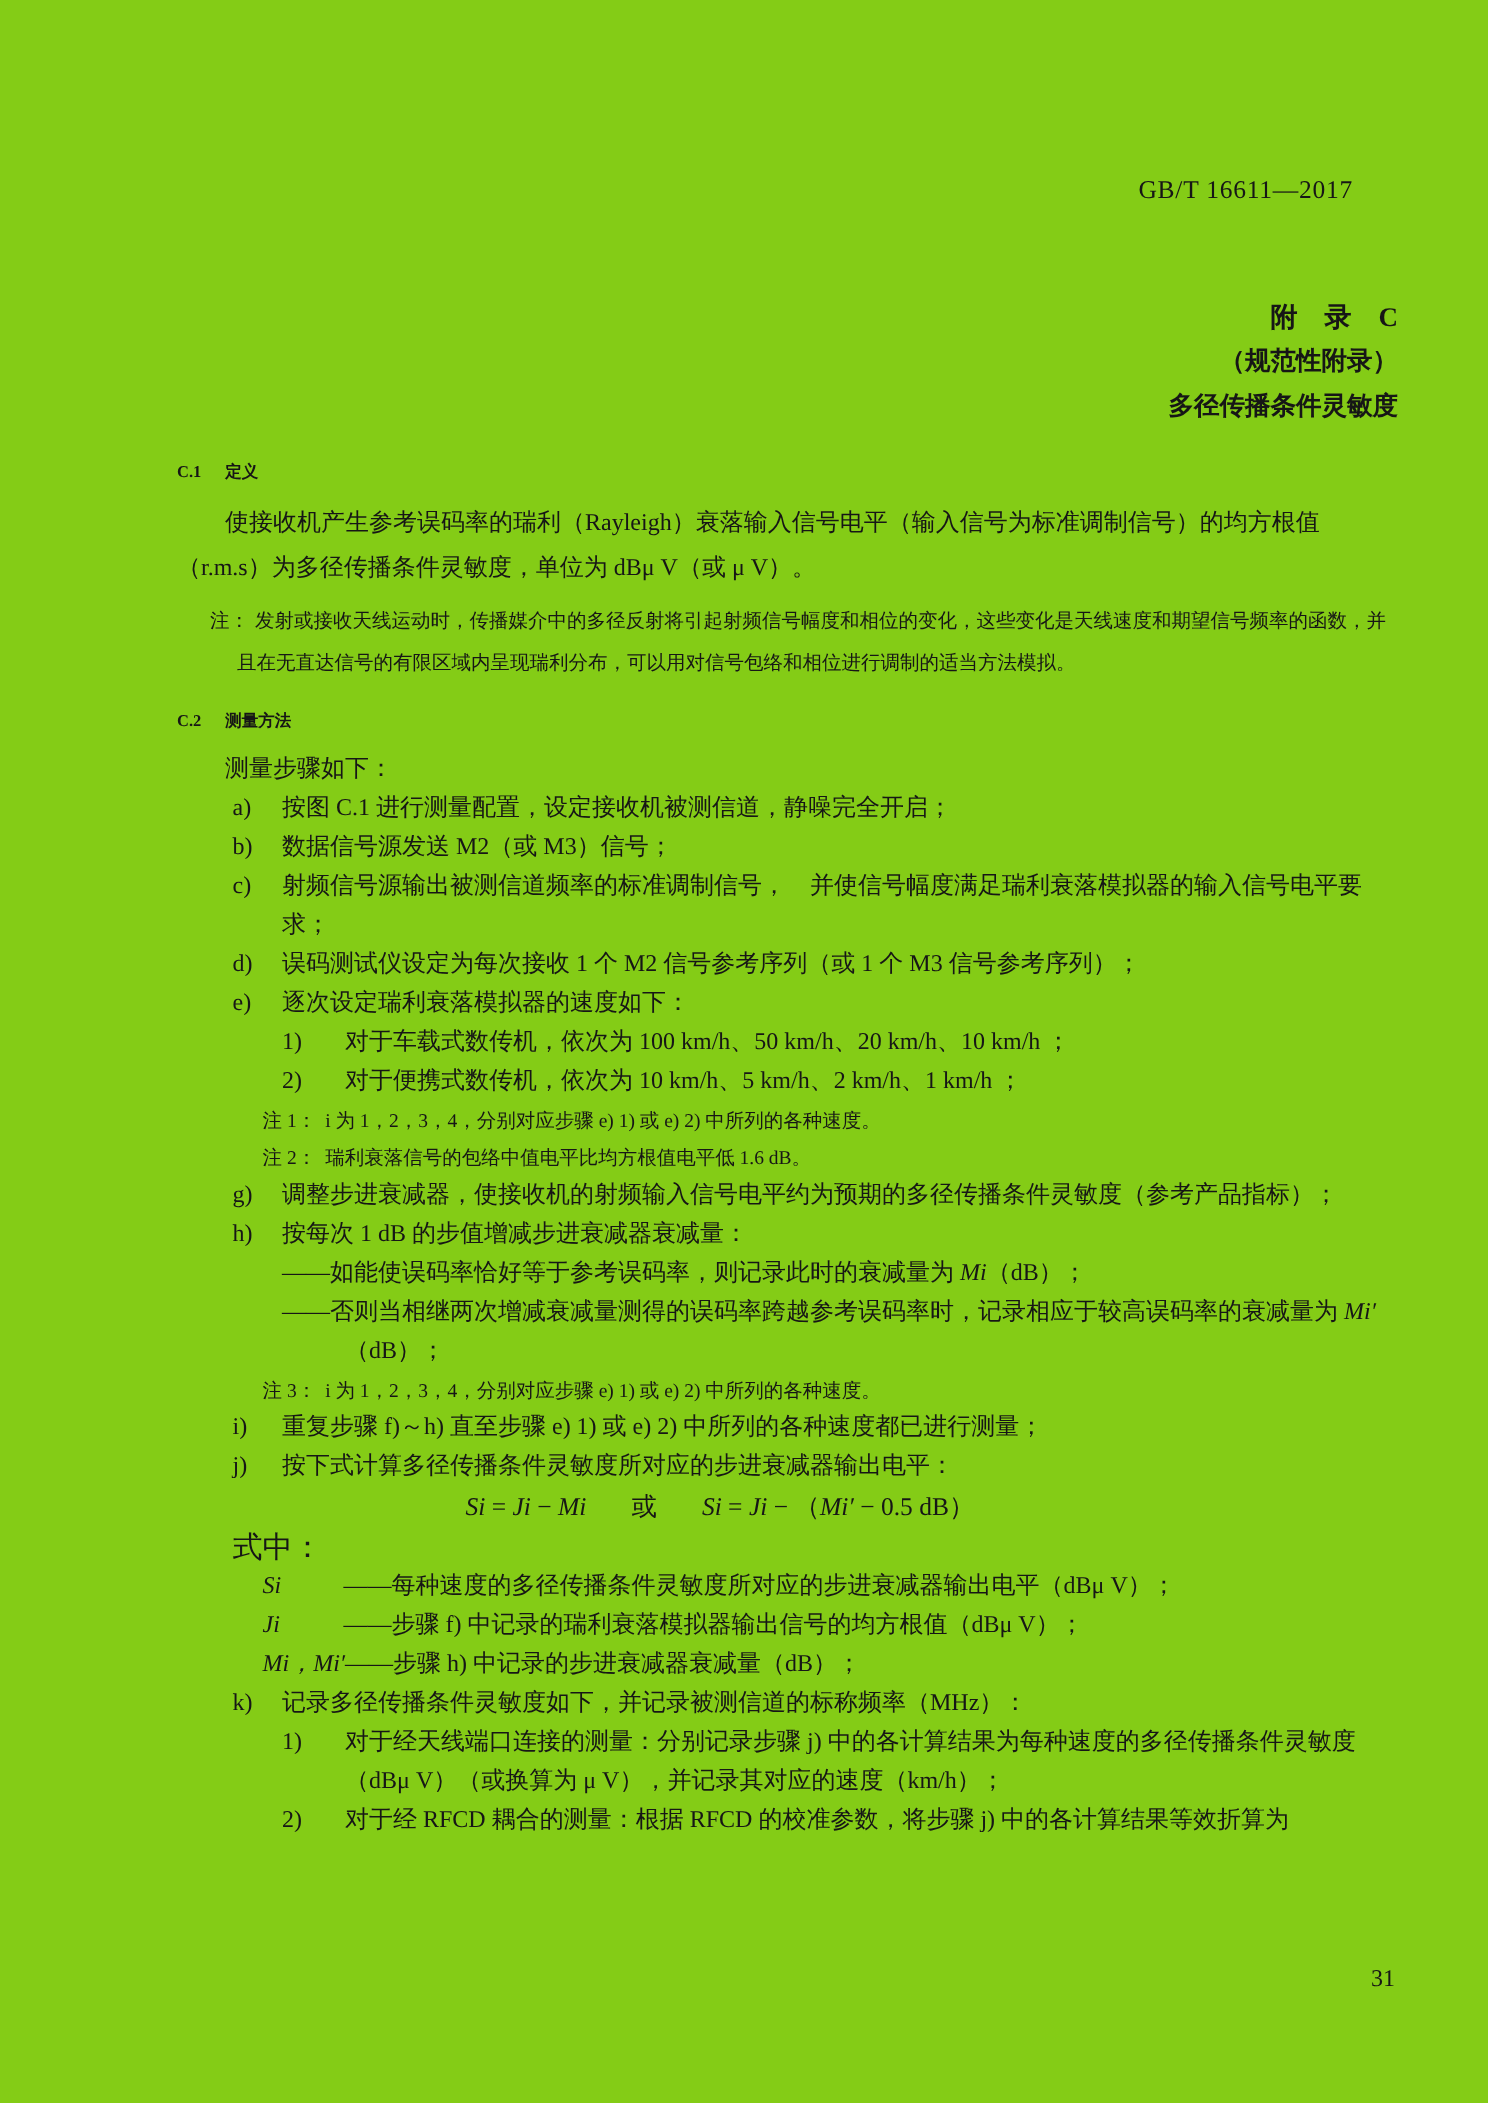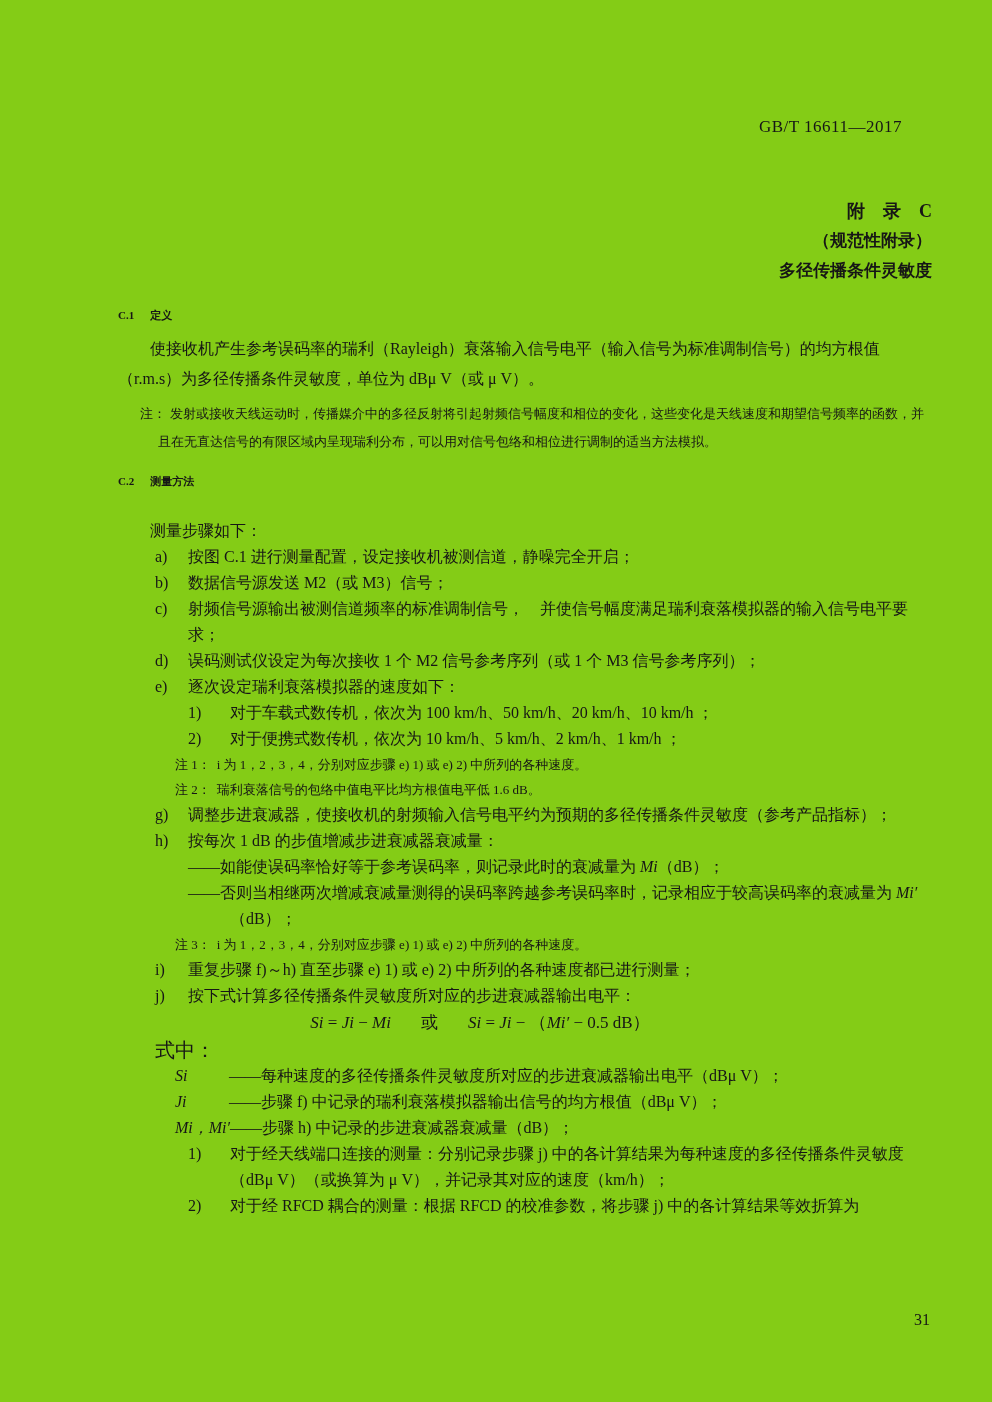--- a/index.html
+++ b/index.html
@@ -21,21 +21,21 @@
   .title-block{text-align:right;}
   .title-line1{font-size:18px;font-weight:bold;line-height:30px;}
   .title-line2{font-size:17px;font-weight:bold;line-height:30px;}
   .title-line3{font-size:17px;font-weight:bold;line-height:30px;}
   .sec-heading{margin-top:16px;font-size:11px;font-weight:bold;line-height:26px;}
   .sec-heading .sec-num{margin-right:16px;}
   .para{margin:6px 0 0 0;font-size:16px;line-height:30px;text-indent:2em;}
   .note-c1{margin-top:6px;font-size:13px;line-height:28px;padding-left:40px;text-indent:-18px;}
   .note-c1 .note-label{margin-right:4px;}
   .sec-heading.c2{margin-top:12px;}
-  .intro{margin-top:24px;font-size:16px;line-height:26px;text-indent:2em;}
+  .intro{margin-top:6px;font-size:16px;line-height:26px;text-indent:2em;}
   .li{font-size:16px;line-height:26px;padding-left:70px;}
   .li .lbl{display:inline-block;width:33px;margin-left:-33px;}
   .sub{font-size:16px;line-height:26px;padding-left:112px;}
   .sub .lbl{display:inline-block;width:42px;margin-left:-42px;}
   .lnote{font-size:13px;line-height:25px;padding-left:57px;}
   .lnote .nlbl{margin-right:6px;}
   .dash{font-size:16px;line-height:26px;padding-left:112px;text-indent:-42px;}
   .formula{font-size:17px;line-height:28px;text-align:center;padding-right:90px;}
   .var{font-style:italic;font-family:"Liberation Serif","DejaVu Serif",serif;}
   .or-gap{display:inline-block;margin:0 30px;font-style:normal;}
@@ -142,20 +142,23 @@
     <div class="where-row">
       <span class="term">Si</span><span>——每种速度的多径传播条件灵敏度所对应的步进衰减器输出电平（dBμ V）；</span>
     </div>
     <div class="where-row">
       <span class="term">Ji</span><span>——步骤 f) 中记录的瑞利衰落模拟器输出信号的均方根值（dBμ V）；</span>
     </div>
     <div class="where-row">
       <span class="term">Mi，Mi′</span><span>——步骤 h) 中记录的步进衰减器衰减量（dB）；</span>
     </div>
 
+    <div class="li">
+      <span class="lbl">k)</span><span>记录多径传播条件灵敏度如下，并记录被测信道的标称频率（MHz）：</span>
+    </div>
     <div class="sub">
       <span class="lbl">1)</span><span>对于经天线端口连接的测量：分别记录步骤 j) 中的各计算结果为每种速度的多径传播条件灵敏度（dBμ V）（或换算为 μ V），并记录其对应的速度（km/h）；</span>
     </div>
     <div class="sub">
       <span class="lbl">2)</span><span>对于经 RFCD 耦合的测量：根据 RFCD 的校准参数，将步骤 j) 中的各计算结果等效折算为</span>
     </div>
 
   </div>
 
   <div class="page-num">31</div>

